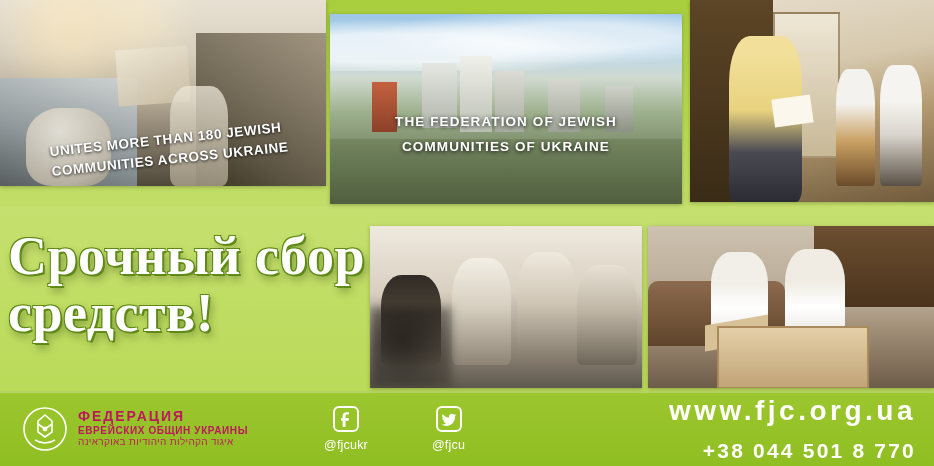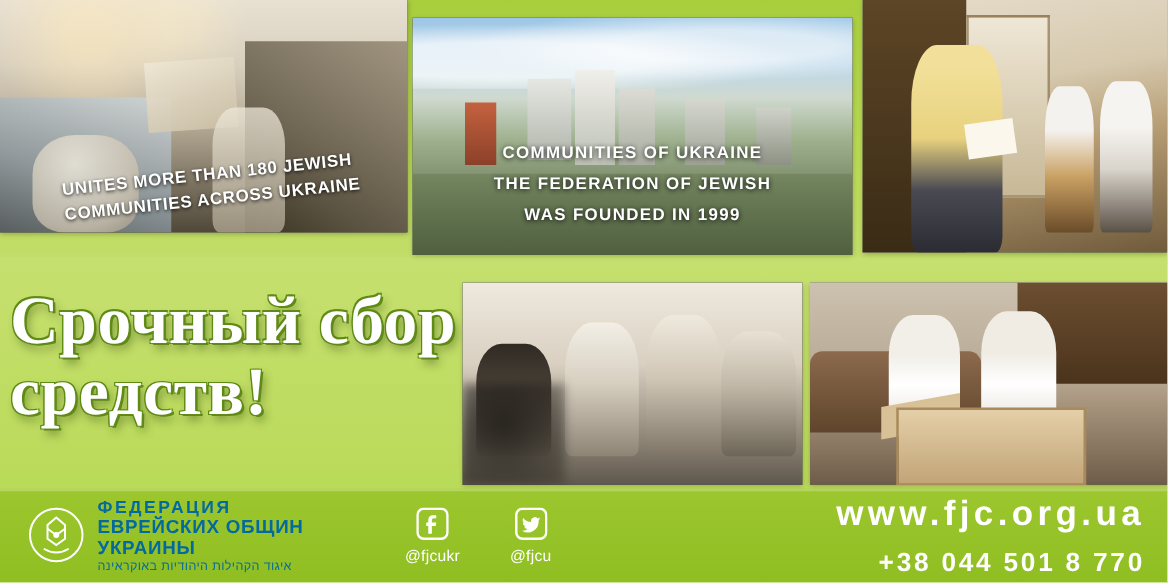--- a/index.html
+++ b/index.html
@@ -261,39 +261,39 @@
     display: flex;
     align-items: center;
     margin-left: 22px;
     width: 260px;
   }
   .logo-mark {
     width: 46px; height: 46px;
     flex: 0 0 46px;
     margin-right: 10px;
   }
-  .logo-text { color: #0369a1; line-height: 1.12; }
+  .logo-text { color: #be185d; line-height: 1.12; }
   .logo-text .t1 {
     font-size: 14px; font-weight: bold; letter-spacing: 2px;
     text-transform: uppercase;
   }
   .logo-text .t2 {
-    font-size: 15px; font-weight: bold; letter-spacing: 0.6px;
+    font-size: 10px; font-weight: bold; letter-spacing: 0.6px;
     text-transform: uppercase;
   }
   .logo-text .t3 {
     font-size: 10px; letter-spacing: 0.3px; opacity: .95;
     text-transform: uppercase;
   }
 
   .socials {
     display: flex;
     align-items: flex-start;
     margin-left: 42px;
-    gap: 40px;
+    gap: 64px;
   }
   .social {
     display: flex; flex-direction: column; align-items: center;
     color: #ffffff; text-decoration: none;
   }
   .social .glyph { width: 26px; height: 26px; margin-bottom: 6px; }
   .social .handle { font-size: 12.5px; letter-spacing: .2px; }
 
   .contacts {
     position: absolute;
@@ -339,23 +339,22 @@
       <div class="sky-cloud"></div>
       <div class="b4"></div>
       <div class="b1"></div>
       <div class="b2"></div>
       <div class="b3"></div>
       <div class="b5"></div>
       <div class="b6"></div>
       <div class="green-low"></div>
     </div>
     <div class="caption-city">
+      <div>THE FEDERATION OF JEWISH</div>
       <div>COMMUNITIES OF UKRAINE</div>
-      <div>THE FEDERATION OF JEWISH</div>
-      <div>WAS FOUNDED IN 1999</div>
     </div>
   </div>
 
   <div class="photo" id="photo-community">
     <div class="inner">
       <div class="wallpanel"></div>
       <div class="ark"></div>
       <div class="p-man"></div>
       <div class="p-kid1"></div>
       <div class="p-kid2"></div>

